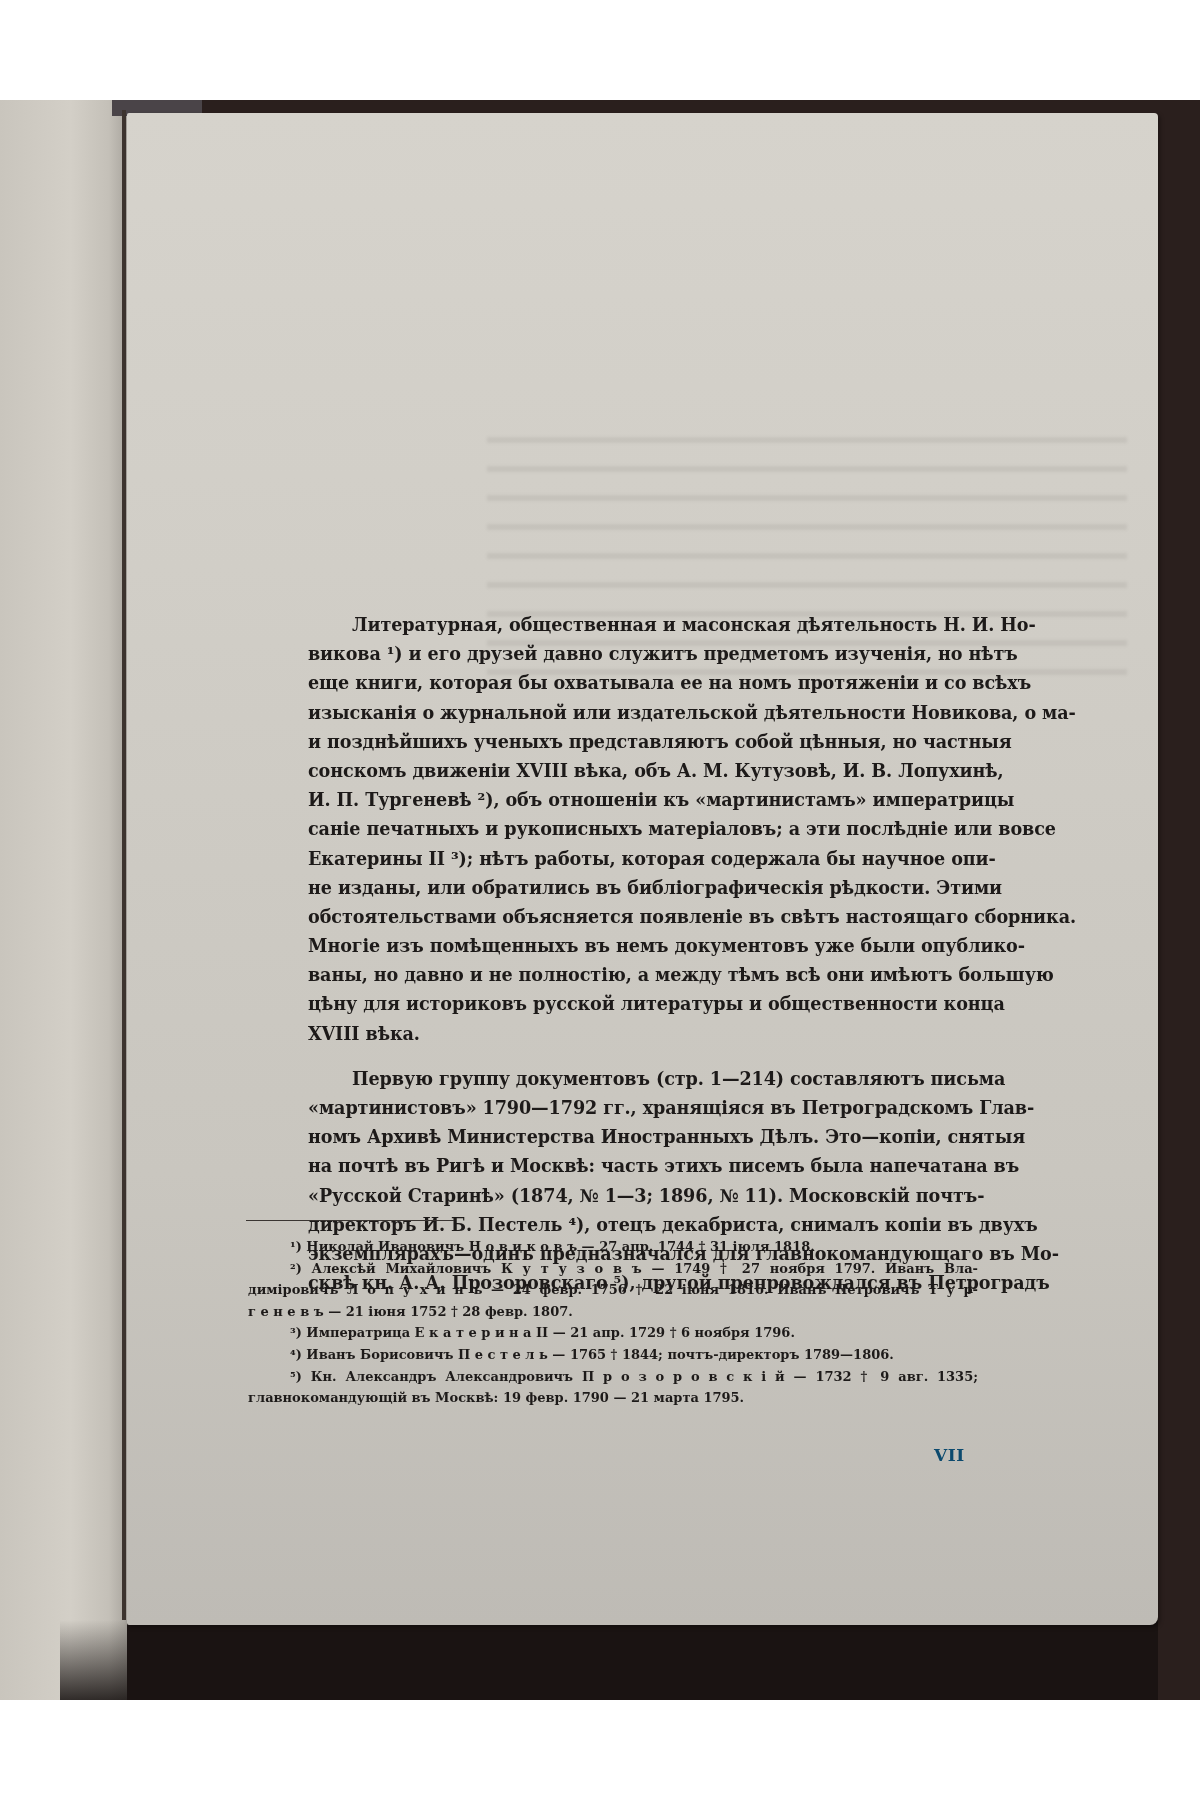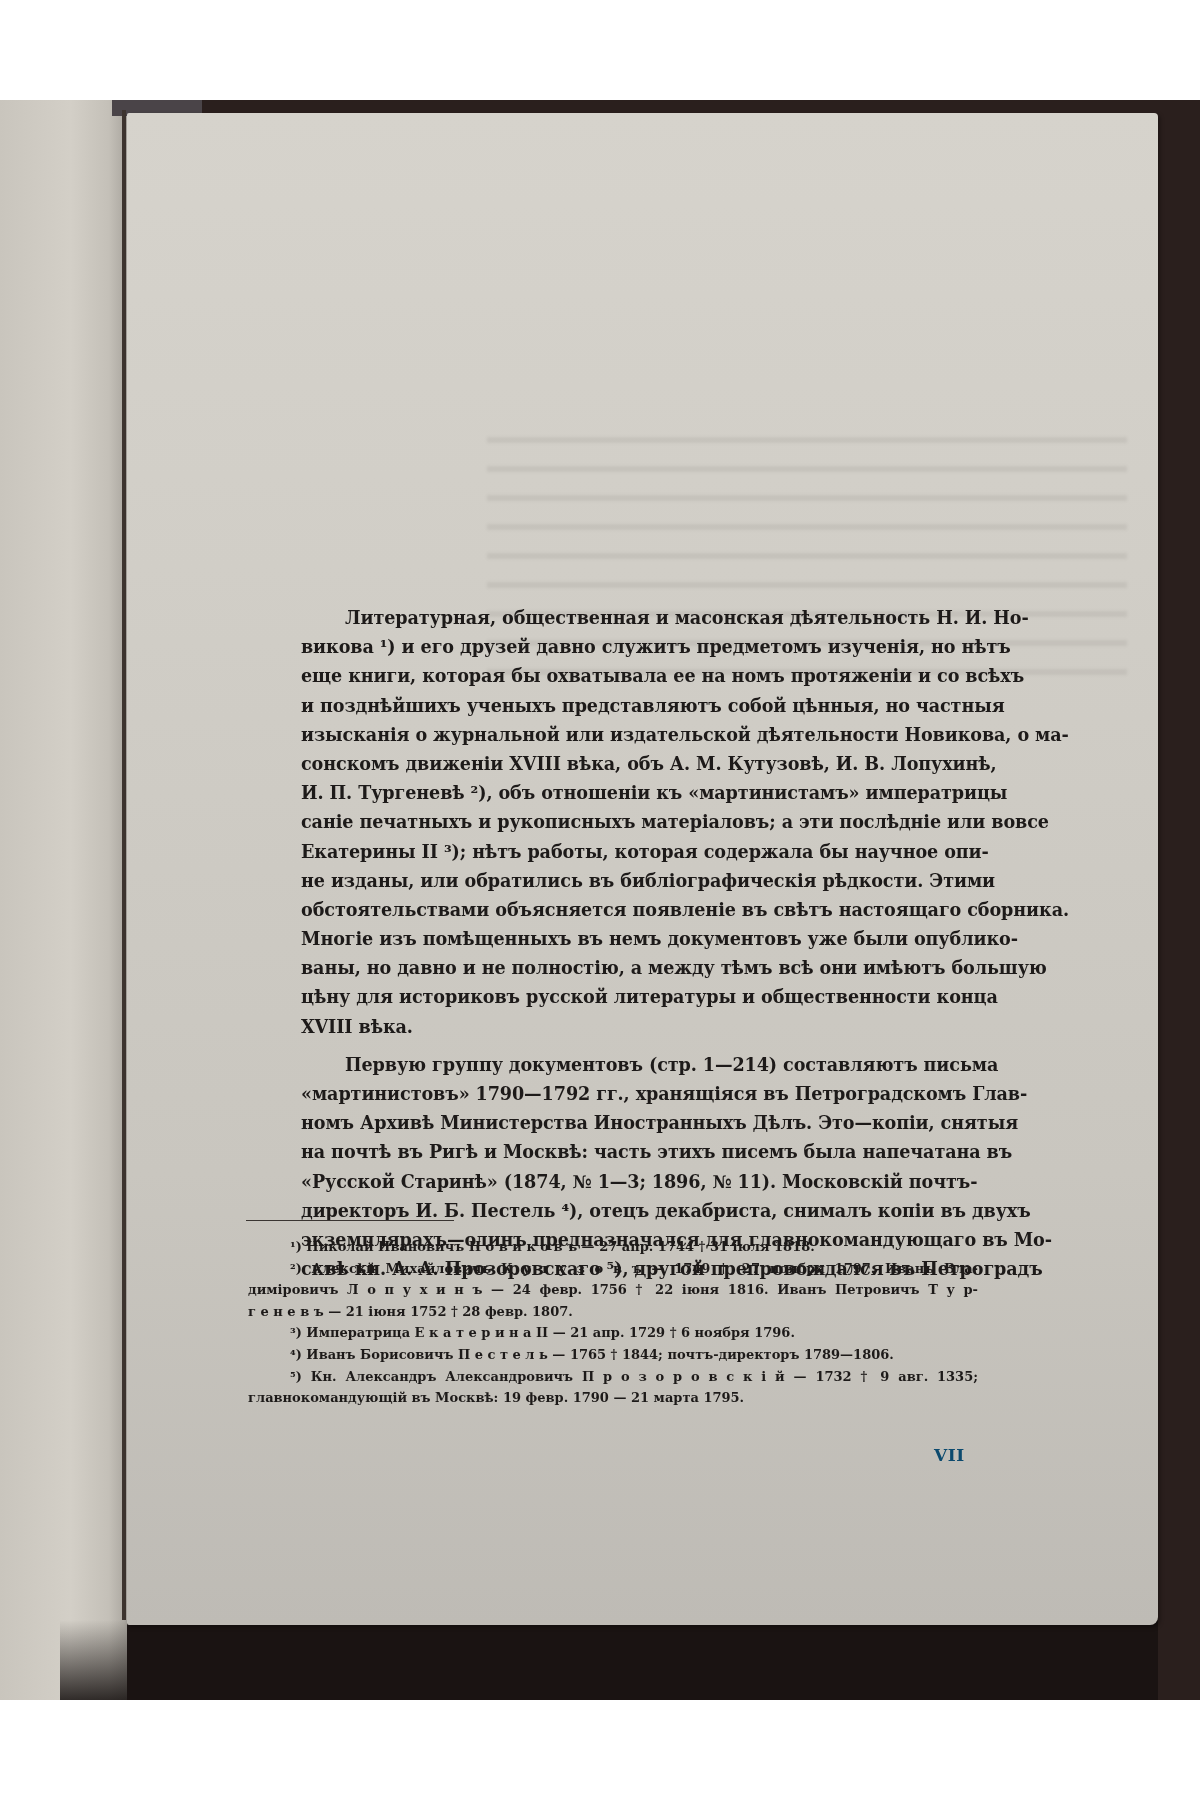--- a/index.html
+++ b/index.html
@@ -81,21 +81,21 @@
       width: 730px;
       font-family: "DejaVu Serif", serif;
       color: #1d1a19;
       font-size: 17.6px;
       line-height: 29.2px;
       text-align: justify;
       font-weight: bold;
       letter-spacing: -0.1px;
     }
     .para {
-      margin: 9px;
+      margin: 16px;
       text-indent: 44px;
       -webkit-hyphens: manual;
       hyphens: manual;
     }
     .line {
       display: block;
       text-align: justify;
       text-align-last: justify;
       white-space: nowrap;
       height: 29.2px;
@@ -163,22 +163,22 @@
   <div class="right-page">
     <div class="show-through"></div>
   </div>
 </div>
 
 <div class="text-block">
   <div class="para">
     <span class="line first">Литературная, общественная и масонская дѣятельность Н. И. Но-</span>
     <span class="line">викова ¹) и его друзей давно служитъ предметомъ изученія, но нѣтъ</span>
     <span class="line">еще книги, которая бы охватывала ее на номъ протяженіи и со всѣхъ</span>
+    <span class="line">изысканія о журнальной или издательской дѣятельности Новикова, о ма-</span>
     <span class="line">и позднѣйшихъ ученыхъ представляютъ собой цѣнныя, но частныя</span>
-    <span class="line">изысканія о журнальной или издательской дѣятельности Новикова, о ма-</span>
     <span class="line">сонскомъ движеніи XVIII вѣка, объ А. М. Кутузовѣ, И. В. Лопухинѣ,</span>
     <span class="line">И. П. Тургеневѣ ²), объ отношеніи къ «мартинистамъ» императрицы</span>
     <span class="line">саніе печатныхъ и рукописныхъ матеріаловъ; а эти послѣдніе или вовсе</span>
     <span class="line">Екатерины II ³); нѣтъ работы, которая содержала бы научное опи-</span>
     <span class="line">не изданы, или обратились въ библіографическія рѣдкости. Этими</span>
     <span class="line">обстоятельствами объясняется появленіе въ свѣтъ настоящаго сборника.</span>
     <span class="line">Многіе изъ помѣщенныхъ въ немъ документовъ уже были опублико-</span>
     <span class="line">ваны, но давно и не полностію, а между тѣмъ всѣ они имѣютъ большую</span>
     <span class="line">цѣну для историковъ русской литературы и общественности конца</span>
     <span class="line last">XVIII вѣка.</span>

